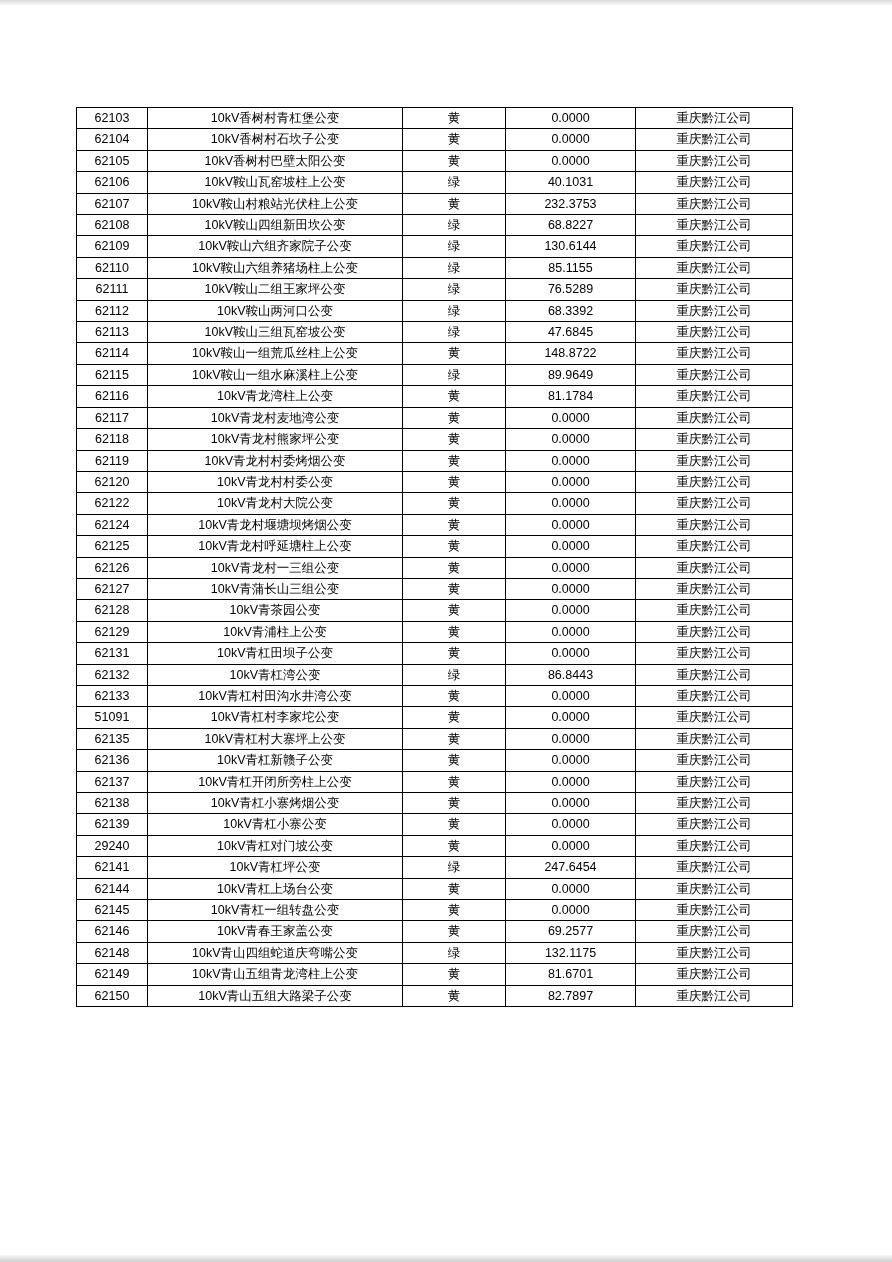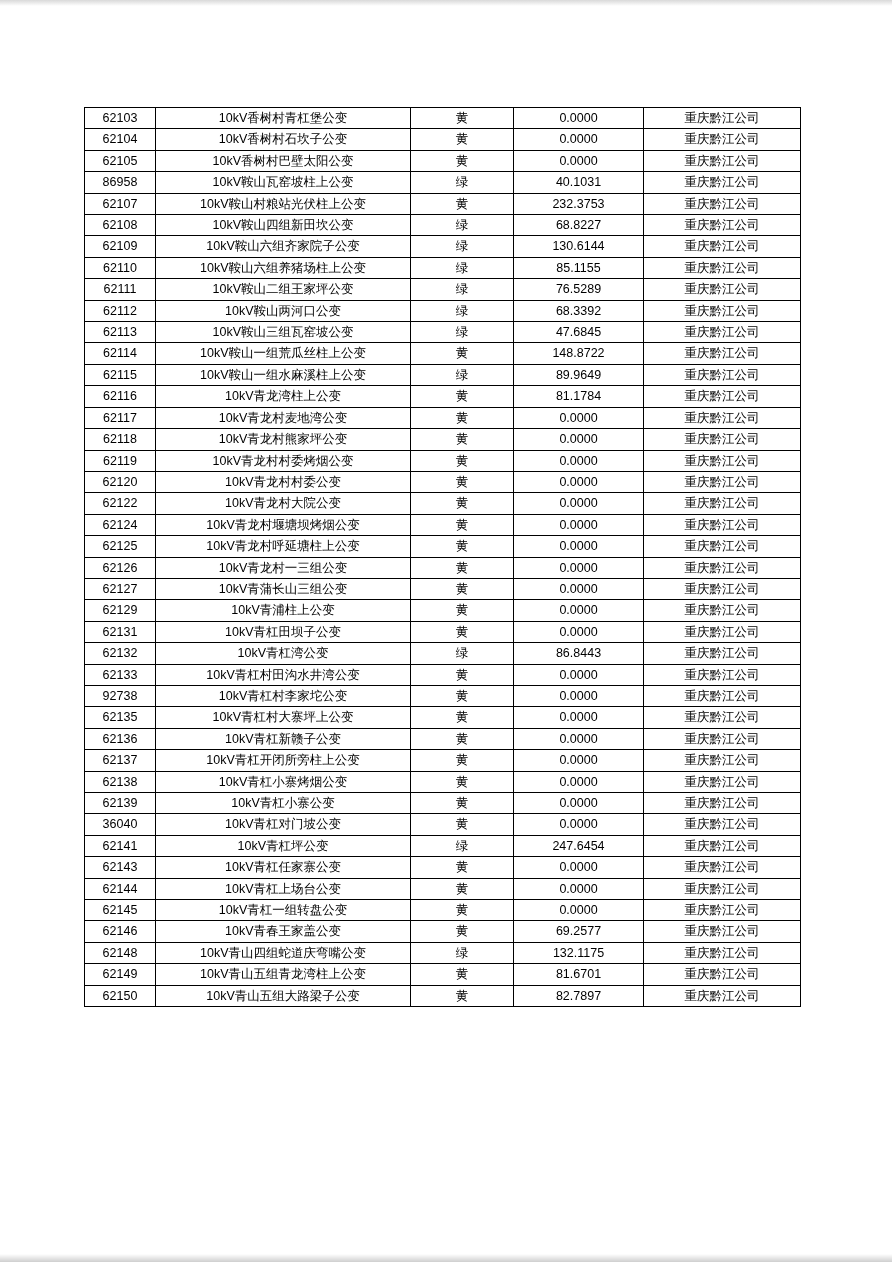--- a/index.html
+++ b/index.html
@@ -26,21 +26,21 @@
     background: linear-gradient(#d9d9d9, #ffffff);
   }
   .edge-bottom {
     position: absolute;
     bottom: 0; left: 0; right: 0;
     height: 8px;
     background: linear-gradient(#ffffff, #cfcfcf);
   }
   table.data-table {
     position: absolute;
-    left: 84px;
+    left: 76px;
     top: 107px;
     width: 716px;
     border-collapse: collapse;
     table-layout: fixed;
   }
   table.data-table td {
     border: 1px solid #000000;
     height: 20.4px;
     line-height: 20.4px;
     text-align: center;
@@ -87,21 +87,21 @@
           <td>重庆黔江公司</td>
         </tr>
         <tr>
           <td>62105</td>
           <td>10kV香树村巴壁太阳公变</td>
           <td>黄</td>
           <td>0.0000</td>
           <td>重庆黔江公司</td>
         </tr>
         <tr>
-          <td>86958</td>
+          <td>62106</td>
           <td>10kV鞍山瓦窑坡柱上公变</td>
           <td>绿</td>
           <td>40.1031</td>
           <td>重庆黔江公司</td>
         </tr>
         <tr>
           <td>62107</td>
           <td>10kV鞍山村粮站光伏柱上公变</td>
           <td>黄</td>
           <td>232.3753</td>
@@ -227,20 +227,27 @@
           <td>重庆黔江公司</td>
         </tr>
         <tr>
           <td>62127</td>
           <td>10kV青蒲长山三组公变</td>
           <td>黄</td>
           <td>0.0000</td>
           <td>重庆黔江公司</td>
         </tr>
         <tr>
+          <td>62128</td>
+          <td>10kV青茶园公变</td>
+          <td>黄</td>
+          <td>0.0000</td>
+          <td>重庆黔江公司</td>
+        </tr>
+        <tr>
           <td>62129</td>
           <td>10kV青浦柱上公变</td>
           <td>黄</td>
           <td>0.0000</td>
           <td>重庆黔江公司</td>
         </tr>
         <tr>
           <td>62131</td>
           <td>10kV青杠田坝子公变</td>
           <td>黄</td>
@@ -255,21 +262,21 @@
           <td>重庆黔江公司</td>
         </tr>
         <tr>
           <td>62133</td>
           <td>10kV青杠村田沟水井湾公变</td>
           <td>黄</td>
           <td>0.0000</td>
           <td>重庆黔江公司</td>
         </tr>
         <tr>
-          <td>92738</td>
+          <td>51091</td>
           <td>10kV青杠村李家坨公变</td>
           <td>黄</td>
           <td>0.0000</td>
           <td>重庆黔江公司</td>
         </tr>
         <tr>
           <td>62135</td>
           <td>10kV青杠村大寨坪上公变</td>
           <td>黄</td>
           <td>0.0000</td>
@@ -297,38 +304,31 @@
           <td>重庆黔江公司</td>
         </tr>
         <tr>
           <td>62139</td>
           <td>10kV青杠小寨公变</td>
           <td>黄</td>
           <td>0.0000</td>
           <td>重庆黔江公司</td>
         </tr>
         <tr>
-          <td>36040</td>
+          <td>29240</td>
           <td>10kV青杠对门坡公变</td>
           <td>黄</td>
           <td>0.0000</td>
           <td>重庆黔江公司</td>
         </tr>
         <tr>
           <td>62141</td>
           <td>10kV青杠坪公变</td>
           <td>绿</td>
           <td>247.6454</td>
-          <td>重庆黔江公司</td>
-        </tr>
-        <tr>
-          <td>62143</td>
-          <td>10kV青杠任家寨公变</td>
-          <td>黄</td>
-          <td>0.0000</td>
           <td>重庆黔江公司</td>
         </tr>
         <tr>
           <td>62144</td>
           <td>10kV青杠上场台公变</td>
           <td>黄</td>
           <td>0.0000</td>
           <td>重庆黔江公司</td>
         </tr>
         <tr>

